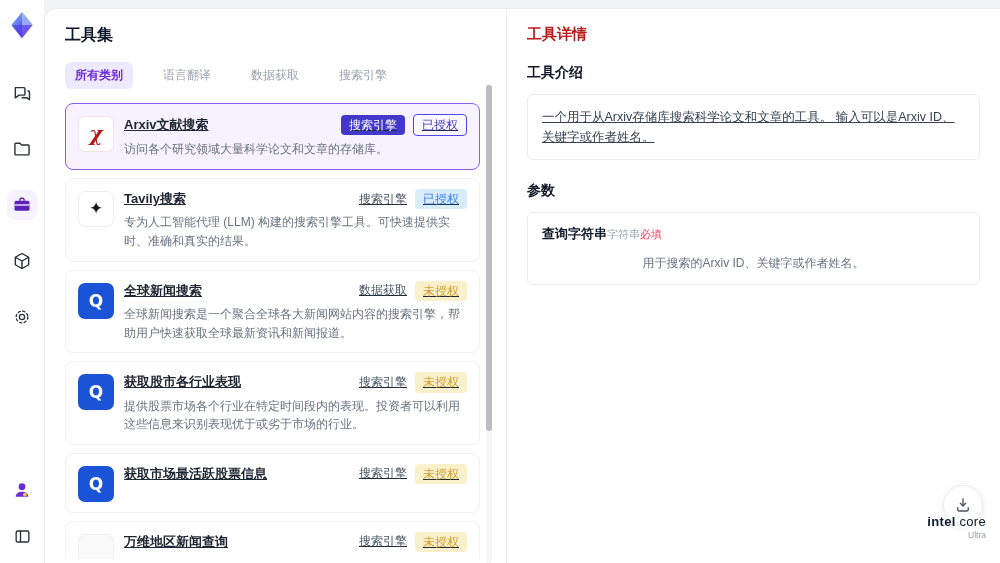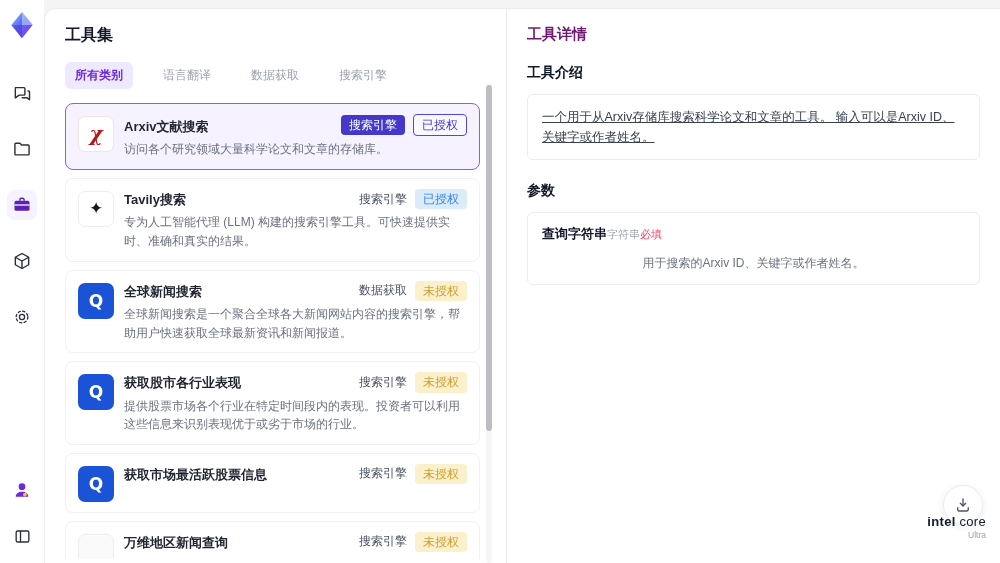--- a/index.html
+++ b/index.html
@@ -46,36 +46,36 @@
     display:flex; align-items:center; justify-content:center; margin-top:2px;
   }
   .icon-arxiv { background:#ffffff; border:1px solid #f3e3e3; }
   .icon-arxiv span { color:#b31b1b; font-family:"DejaVu Serif", serif; font-style:italic; font-weight:700; font-size:20px; }
   .icon-tavily { background:#ffffff; border:1px solid #ededf0; }
   .icon-tavily span { color:#17171f; font-size:17px; }
   .icon-q { background:#1a53d6; }
   .icon-q span { color:#ffffff; font-weight:700; font-size:17px; font-family:"DejaVu Sans", sans-serif; }
   .icon-building { background:#fafafa; border:1px solid #eeeeee; }
   .tool-main { flex:1; min-width:0; }
-  .tool-head { display:flex; align-items:flex-end; }
+  .tool-head { display:flex; align-items:center;text-decoration:underline; }
   .tool-name { font-size:13px; font-weight:700; color:#1f2430; line-height:1.4; }
   .tool-badges { margin-left:auto; display:flex; align-items:center; gap:8px; padding-left:8px; white-space:nowrap; }
   .cat-text { font-size:12px; color:#4b5563; }
   .badge { font-size:12px; border-radius:4px; padding:3px 8px; line-height:1.2; }
   .badge-solid { background:#4338ca; color:#ffffff; }
   .badge-outline { background:#faf8ff; color:#4338ca; border:1px solid #4f46e5; }
   .badge-blue { background:#d9ecf8; color:#3b82f6; }
   .badge-yellow { background:#faf0cc; color:#cf9f2f; }
   .tool-desc { font-size:12px; color:#6b7280; line-height:1.55; margin-top:4px; }
   
   .scrollbar-track { position:absolute; right:14px; top:74px; bottom:0; width:6px; background:#f6f6f6; border-radius:3px; }
   .scrollbar-thumb { position:absolute; right:14px; top:76px; width:6px; height:346px; background:#bdbdc2; border-radius:3px; cursor:pointer; }
   
   .detail-panel { flex:1; padding:16px 20px 0 20px; }
-  .detail-title { font-size:15px; font-weight:700; color:#701a75; margin-bottom:20px; }
+  .detail-title { font-size:15px; font-weight:700; color:#b91c1c; margin-bottom:20px; }
   .section-heading { font-size:14px; font-weight:700; color:#111827; margin-bottom:12px; }
   .intro-box {
     border:1px solid #ececef; border-radius:6px; padding:12px 14px;
     font-size:12.5px; color:#374151; line-height:1.6; margin-bottom:22px;text-decoration:underline;
   }
   .param-box { border:1px solid #ececef; border-radius:6px; padding:12px 14px; }
   .param-head { display:flex; align-items:baseline; }
   .param-name { font-size:13px; font-weight:700; color:#111827; }
   .param-type { font-size:11px; color:#9ca3af; }
   .param-required { font-size:11px; color:#f43f5e;text-align:center; }

